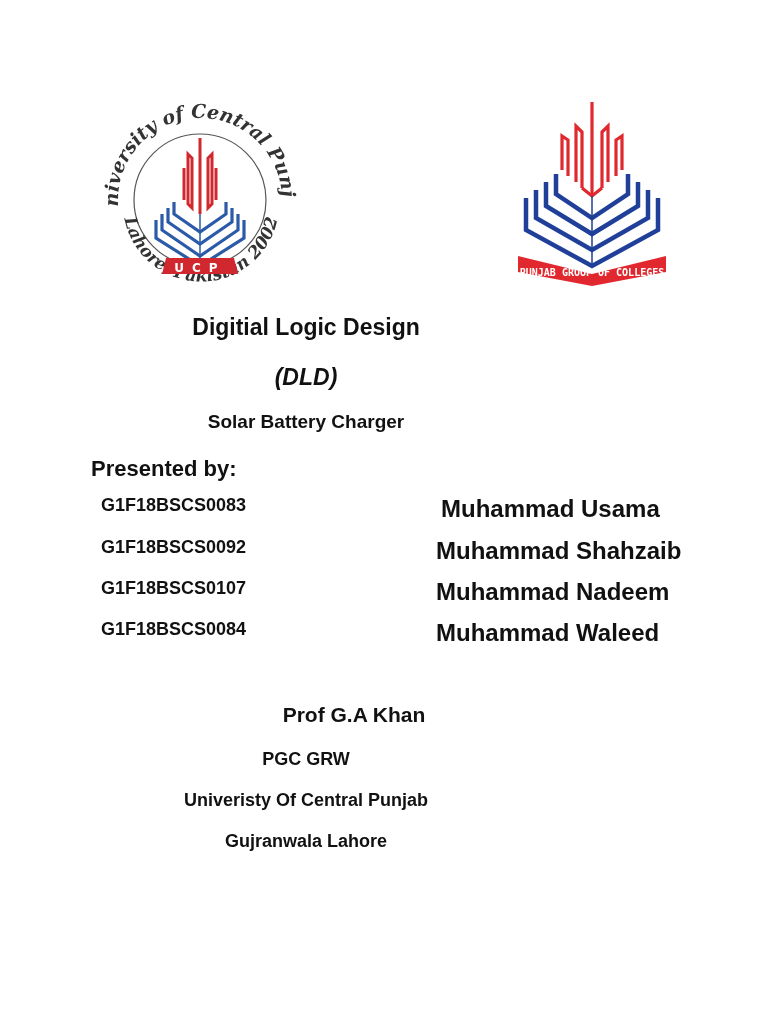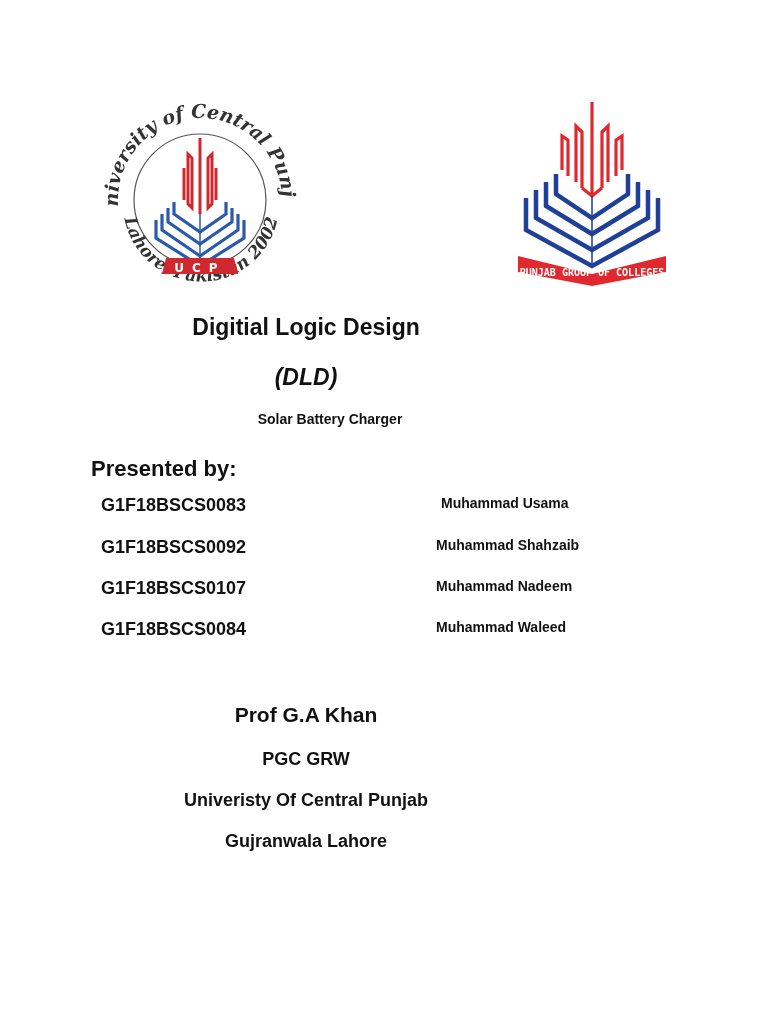--- a/index.html
+++ b/index.html
@@ -11,25 +11,25 @@
   .page { position: absolute; left: 0; top: 0; width: 768px; height: 1024px; background: #fff; }
   .logo { position: absolute; }
   .logo-ucp { left: 96px; top: 96px; width: 208px; height: 200px; }
   .logo-pgc { left: 512px; top: 96px; width: 160px; height: 190px; }
   .center {
     position: absolute; left: 0; width: 612px; text-align: center; font-weight: bold;
     white-space: nowrap;
   }
   .t-title { top: 314px; font-size: 23px; }
   .t-sub { top: 364px; font-size: 23px; font-style: italic; }
-  .t-project { top: 411px; font-size: 14px; padding-left: 24px; }
+  .t-project { top: 411px; font-size: 19px; }
   .presented { position: absolute; left: 91px; top: 456px; font-size: 22px; font-weight: bold; }
   .member-id { position: absolute; left: 101px; font-size: 18px; font-weight: bold; }
-  .member-name { position: absolute; left: 436px; font-size: 14px; font-weight: bold; }
-  .t-prof { top: 703px; font-size: 21px; }
+  .member-name { position: absolute; left: 436px; font-size: 24px; font-weight: bold; }
+  .t-prof { top: 703px; font-size: 21px; padding-left: 48px; }
   .t-aff { font-size: 18px; }
 </style>
 </head>
 <body>
 
 <div class="page">
 
   <div class="logo logo-ucp">
     <svg width="208" height="200" viewBox="0 0 208 200">
       <defs>

